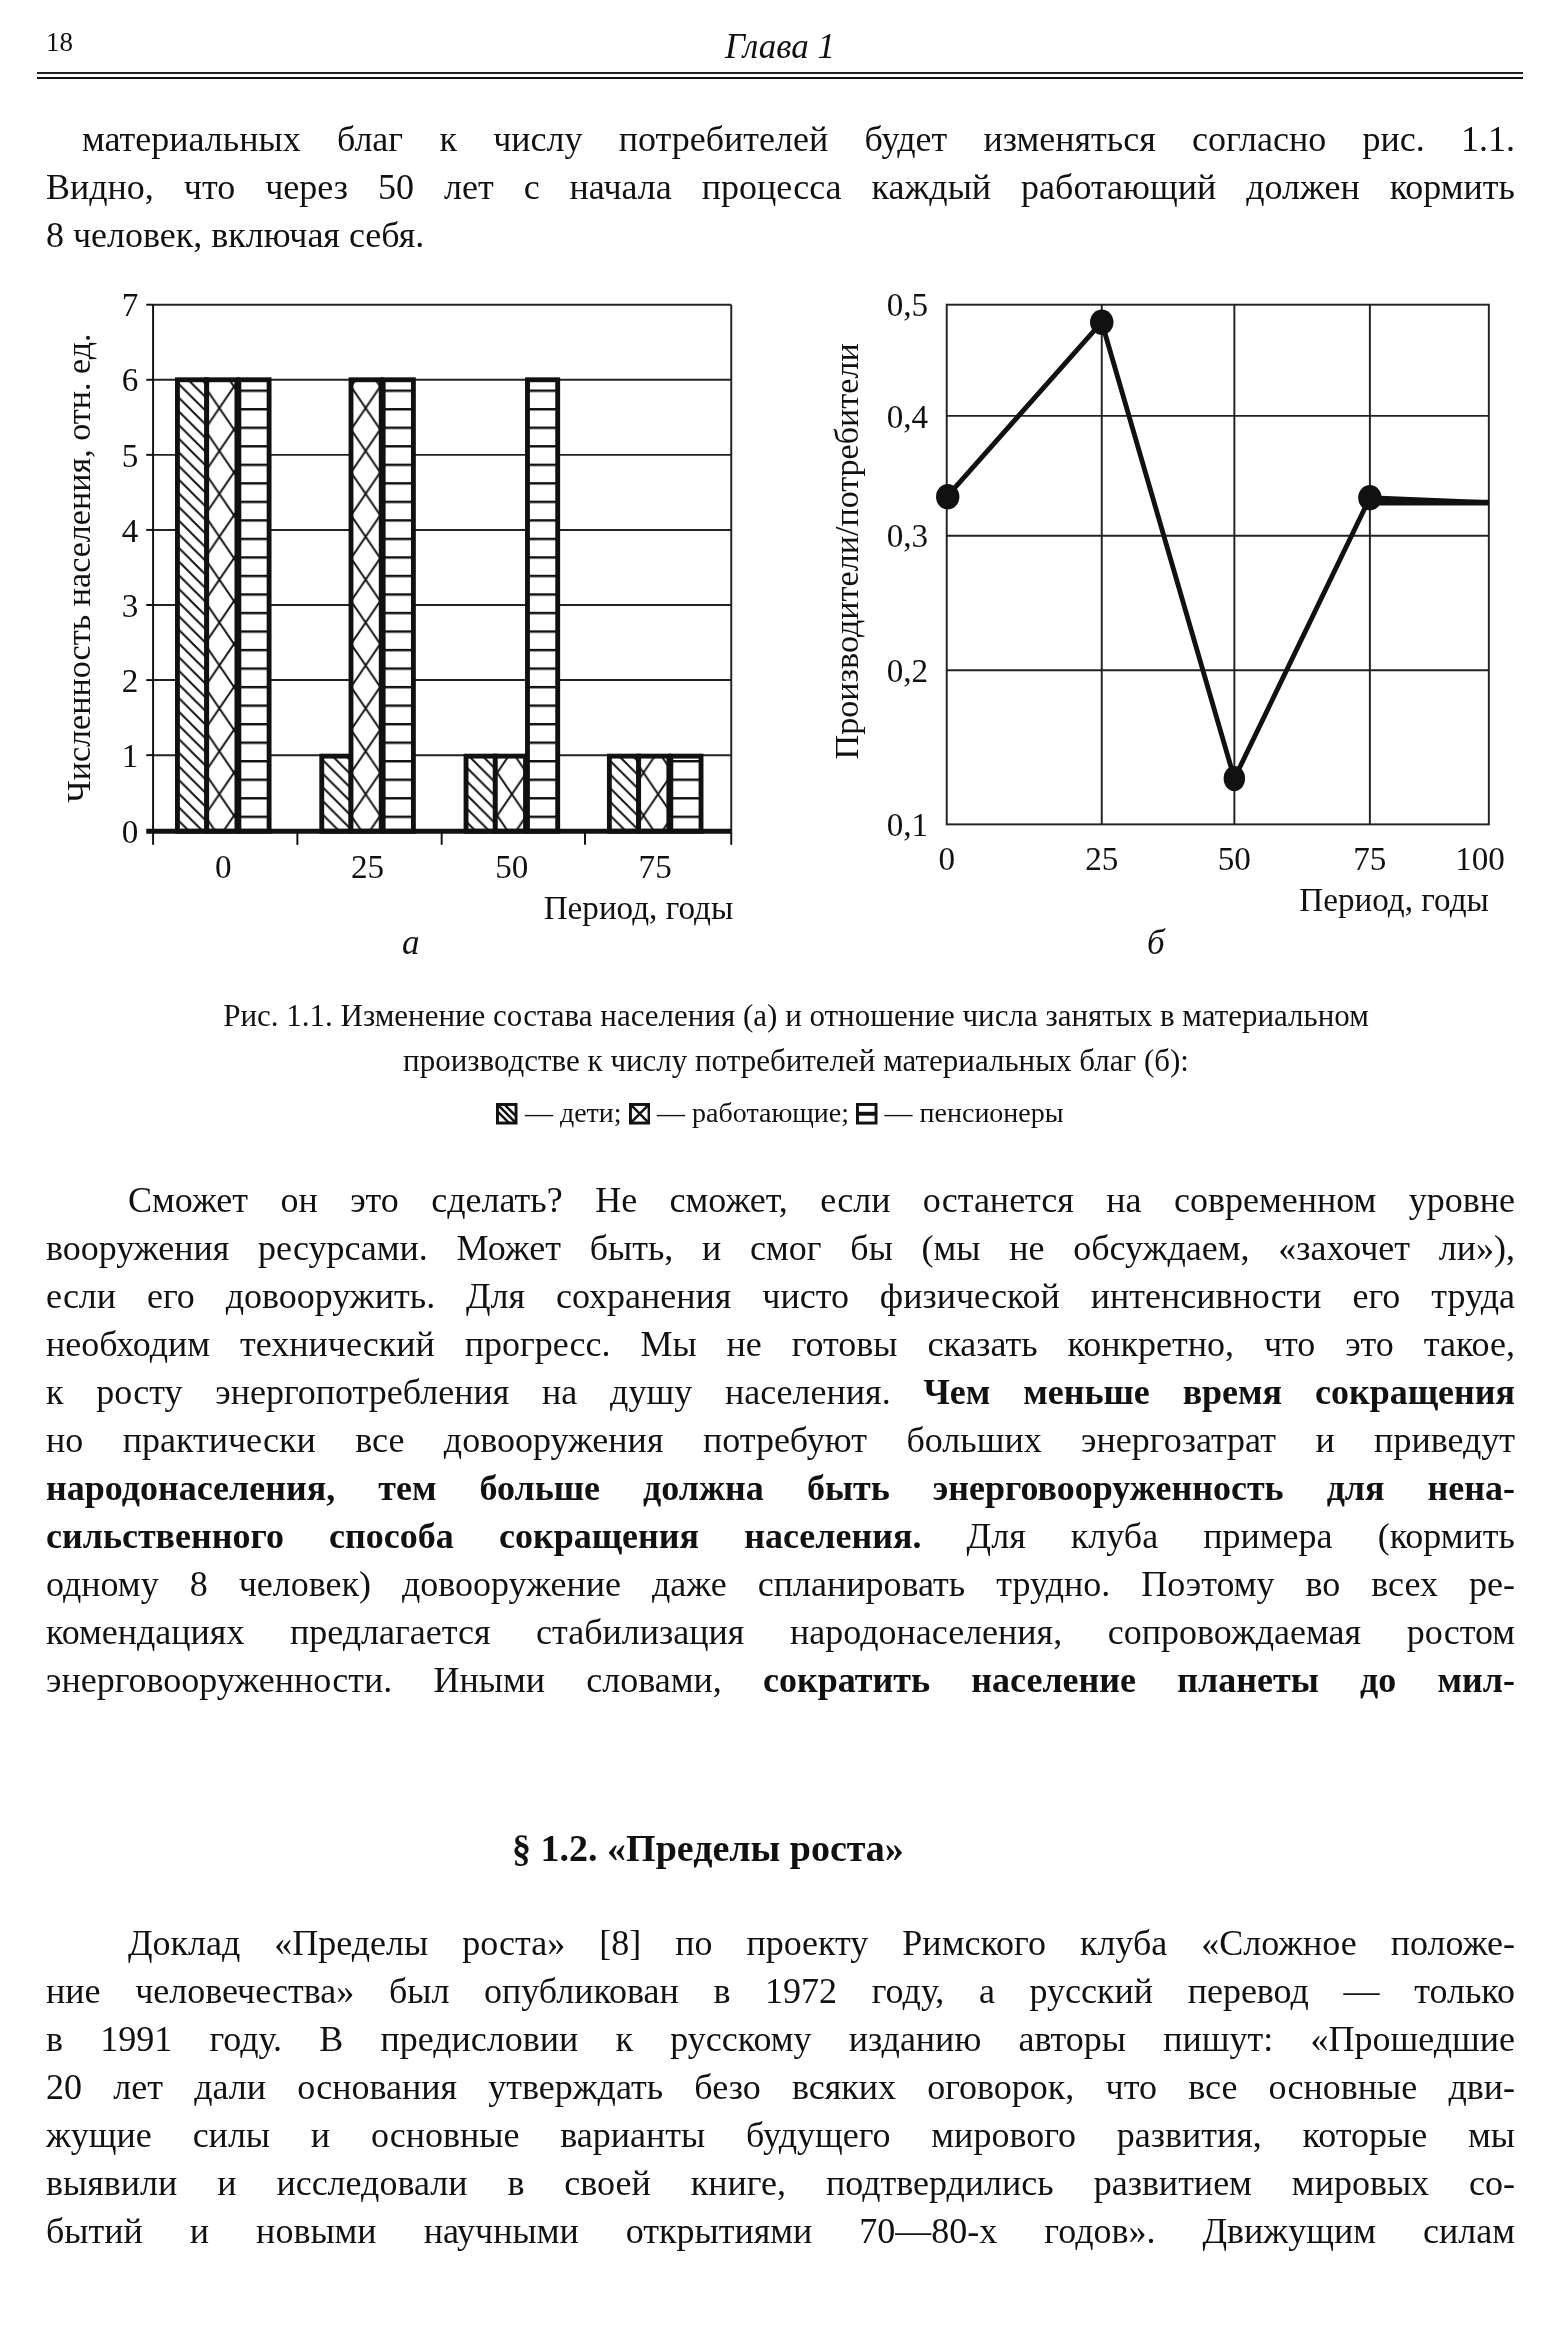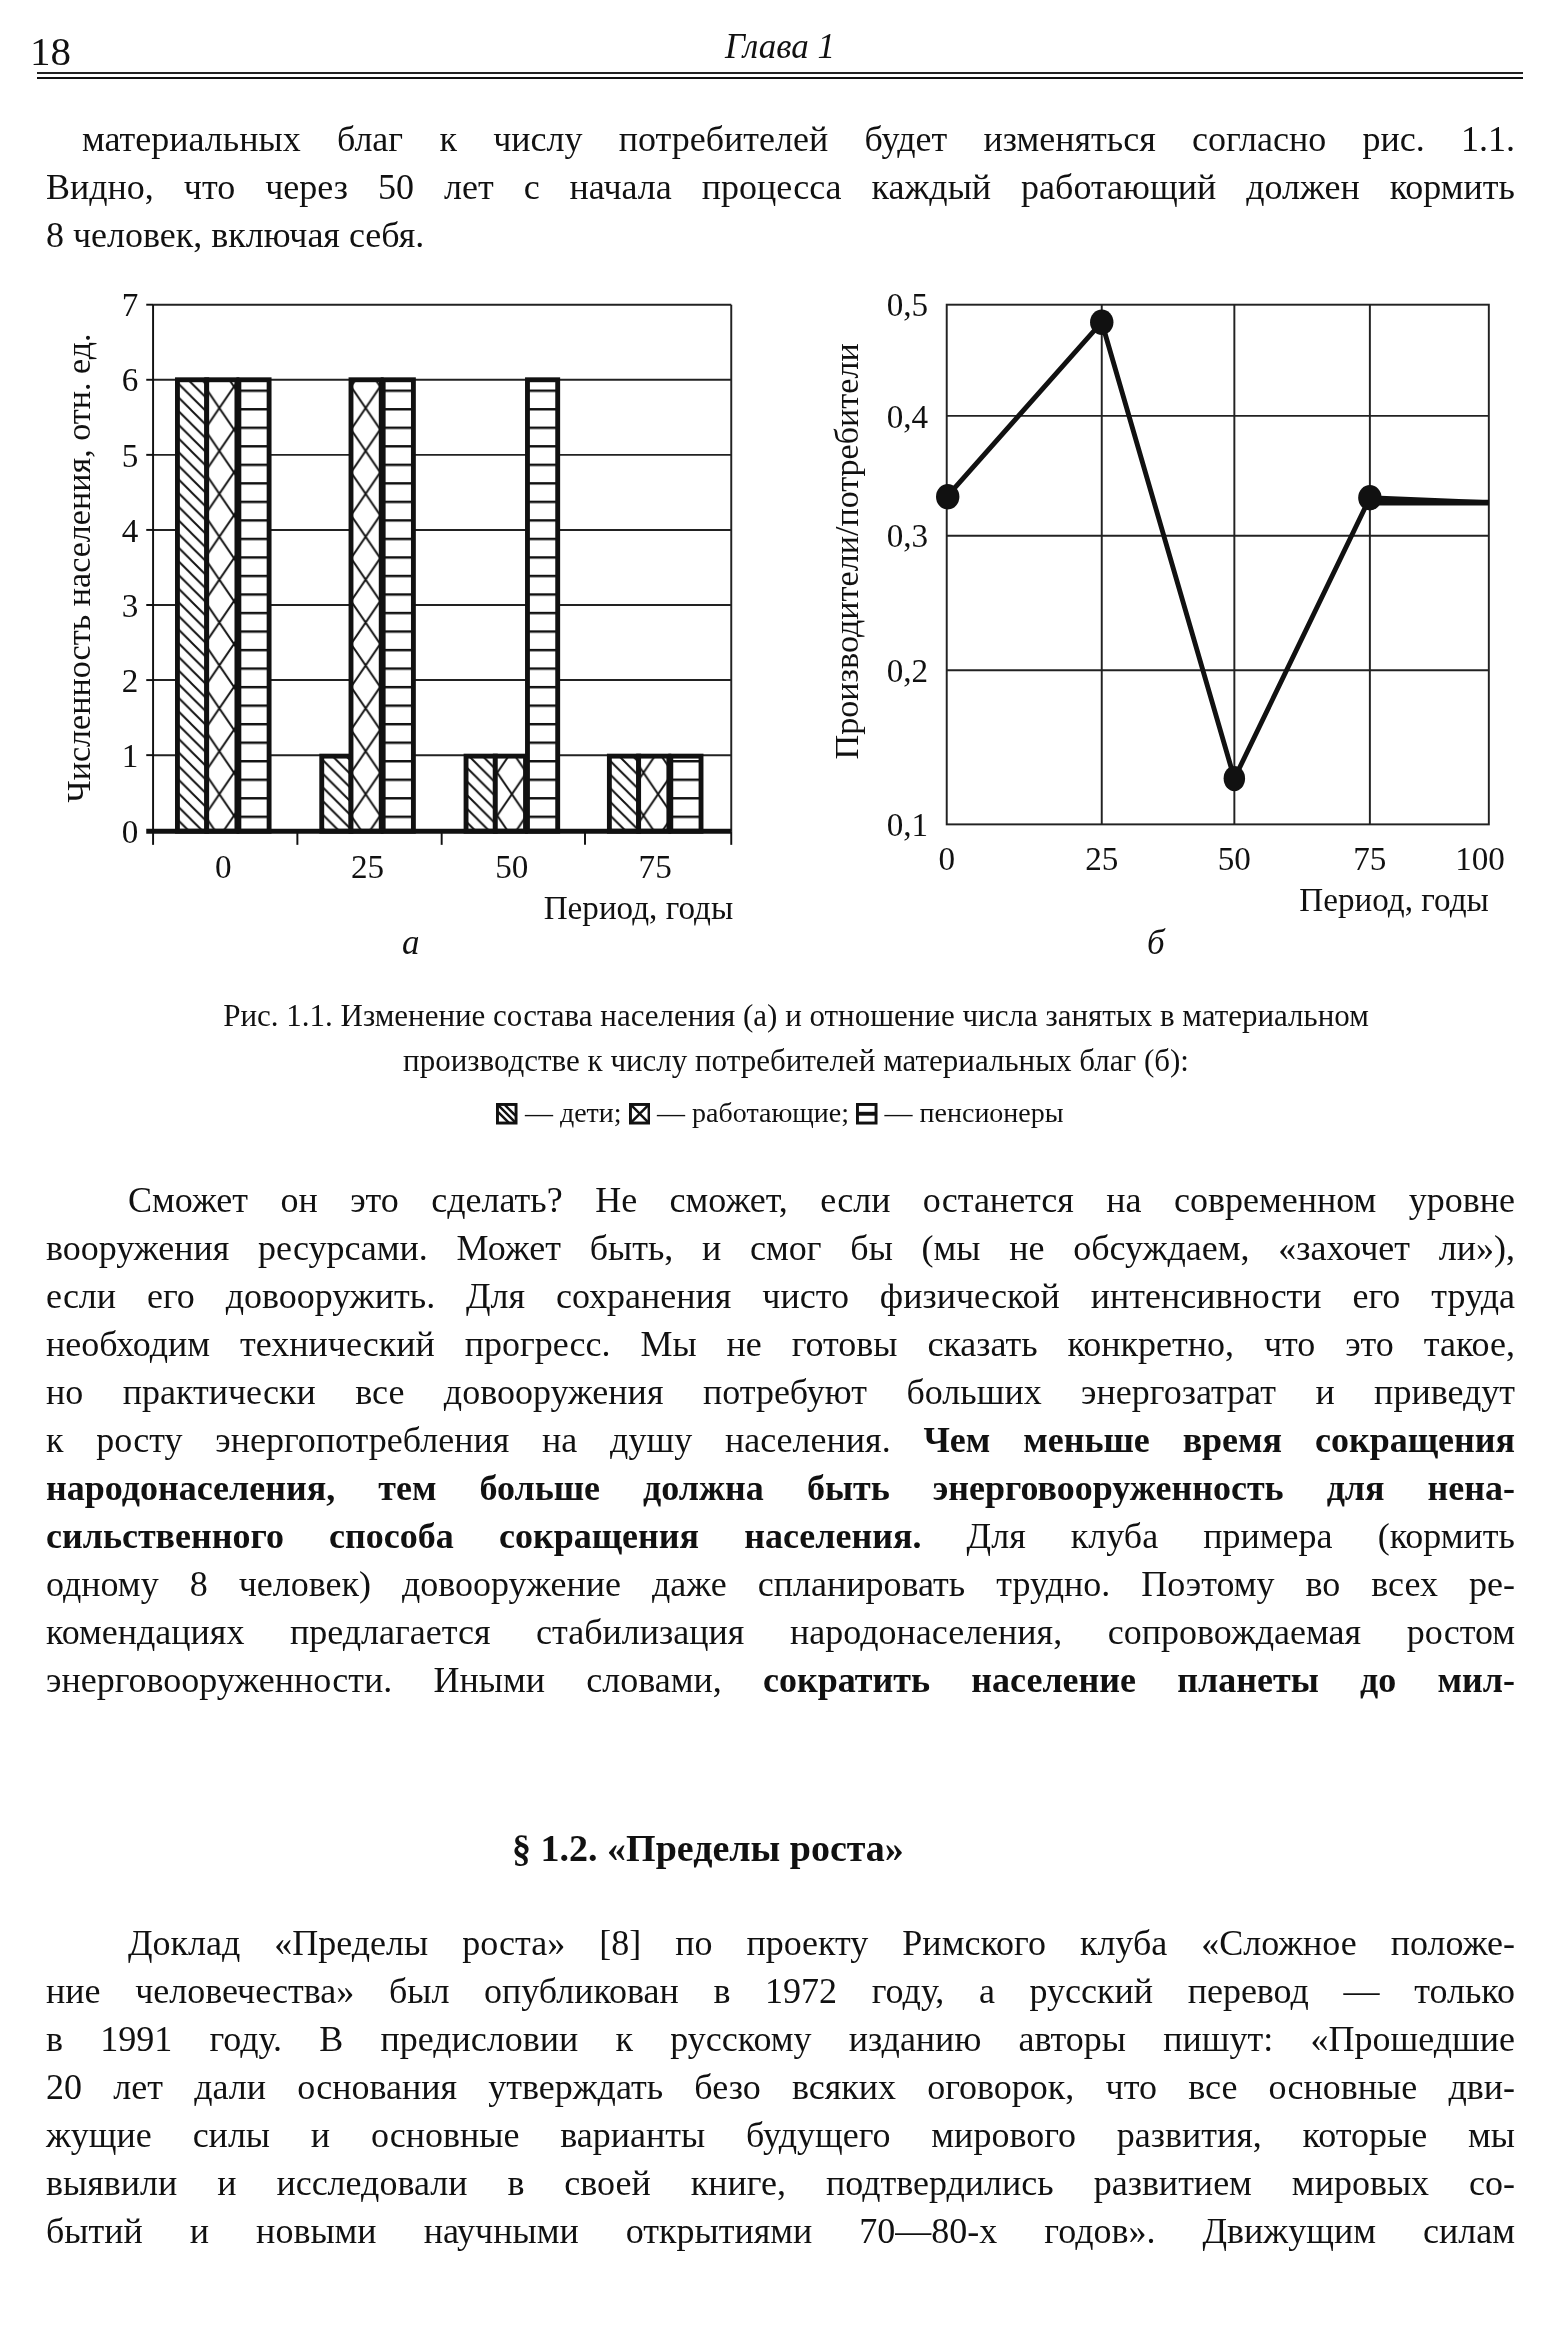--- a/index.html
+++ b/index.html
@@ -1,19 +1,19 @@
 <!DOCTYPE html>
 <html><head>
 <meta charset="utf-8">
 <style>
   html, body { margin: 0; padding: 0; background: #ffffff; }
   body { width: 1560px; height: 2342px; position: relative; overflow: hidden;
          font-family: "Liberation Serif", "DejaVu Serif", serif; color: #111; }
   .abs { position: absolute; }
-  .header-num { left: 30px; top: 27px; font-size: 41px; font-family: Liberation Serif, serif; }
+  .header-num { left: 46px; top: 27px; font-size: 27px; font-family: Liberation Serif, serif; }
   .header-title { left: 0; width: 1560px; top: 27px; text-align: center; font-size: 35px; font-style: italic; }
   .rule { left: 37px; width: 1486px; top: 72px; height: 0; border-top: 2px solid #222; }
   .rule2 { left: 37px; width: 1486px; top: 77px; height: 0; border-top: 2.9px solid #111; }
   .text-block { left: 46px; width: 1469px; font-size: 36px; line-height: 48px; text-align: justify; }
   .bold { font-weight: bold; }
   .chart-svg { left: 0; top: 283px; }
   .chart-svg text { font-family: "Liberation Serif", "DejaVu Serif", serif; fill: #111; }
   .sub-label { font-size: 35px; font-style: italic; }
   .caption { left: 0; width: 1560px; text-align: center; font-size: 31px; line-height: 45px; margin-left: 16px; }
   .legend { left: 0; width: 1560px; text-align: center; font-size: 28px; top: 1097px; }
@@ -189,24 +189,24 @@
   <div class="pline" style="text-align-last:justify;">
     <span>вооружения ресурсами. Может быть, и смог бы (мы не обсуждаем, «захочет ли»),</span>
   </div>
   <div class="pline" style="text-align-last:justify;">
     <span>если его довооружить. Для сохранения чисто физической интенсивности его труда</span>
   </div>
   <div class="pline" style="text-align-last:justify;">
     <span>необходим технический прогресс. Мы не готовы сказать конкретно, что это такое,</span>
   </div>
   <div class="pline" style="text-align-last:justify;">
+    <span>к росту энергопотребления на душу населения. </span><span class="bold">Чем меньше время сокращения</span>
+  </div>
+  <div class="pline" style="text-align-last:justify;">
     <span>но практически все довооружения потребуют больших энергозатрат и приведут</span>
-  </div>
-  <div class="pline" style="text-align-last:justify;">
-    <span>к росту энергопотребления на душу населения. </span><span class="bold">Чем меньше время сокращения</span>
   </div>
   <div class="pline" style="text-align-last:justify;">
     <span class="bold">народонаселения, тем больше должна быть энерговооруженность для нена-</span>
   </div>
   <div class="pline" style="text-align-last:justify;">
     <span class="bold">сильственного способа сокращения населения.</span><span> Для клуба примера (кормить</span>
   </div>
   <div class="pline" style="text-align-last:justify;">
     <span>одному 8 человек) довооружение даже спланировать трудно. Поэтому во всех ре-</span>
   </div>

